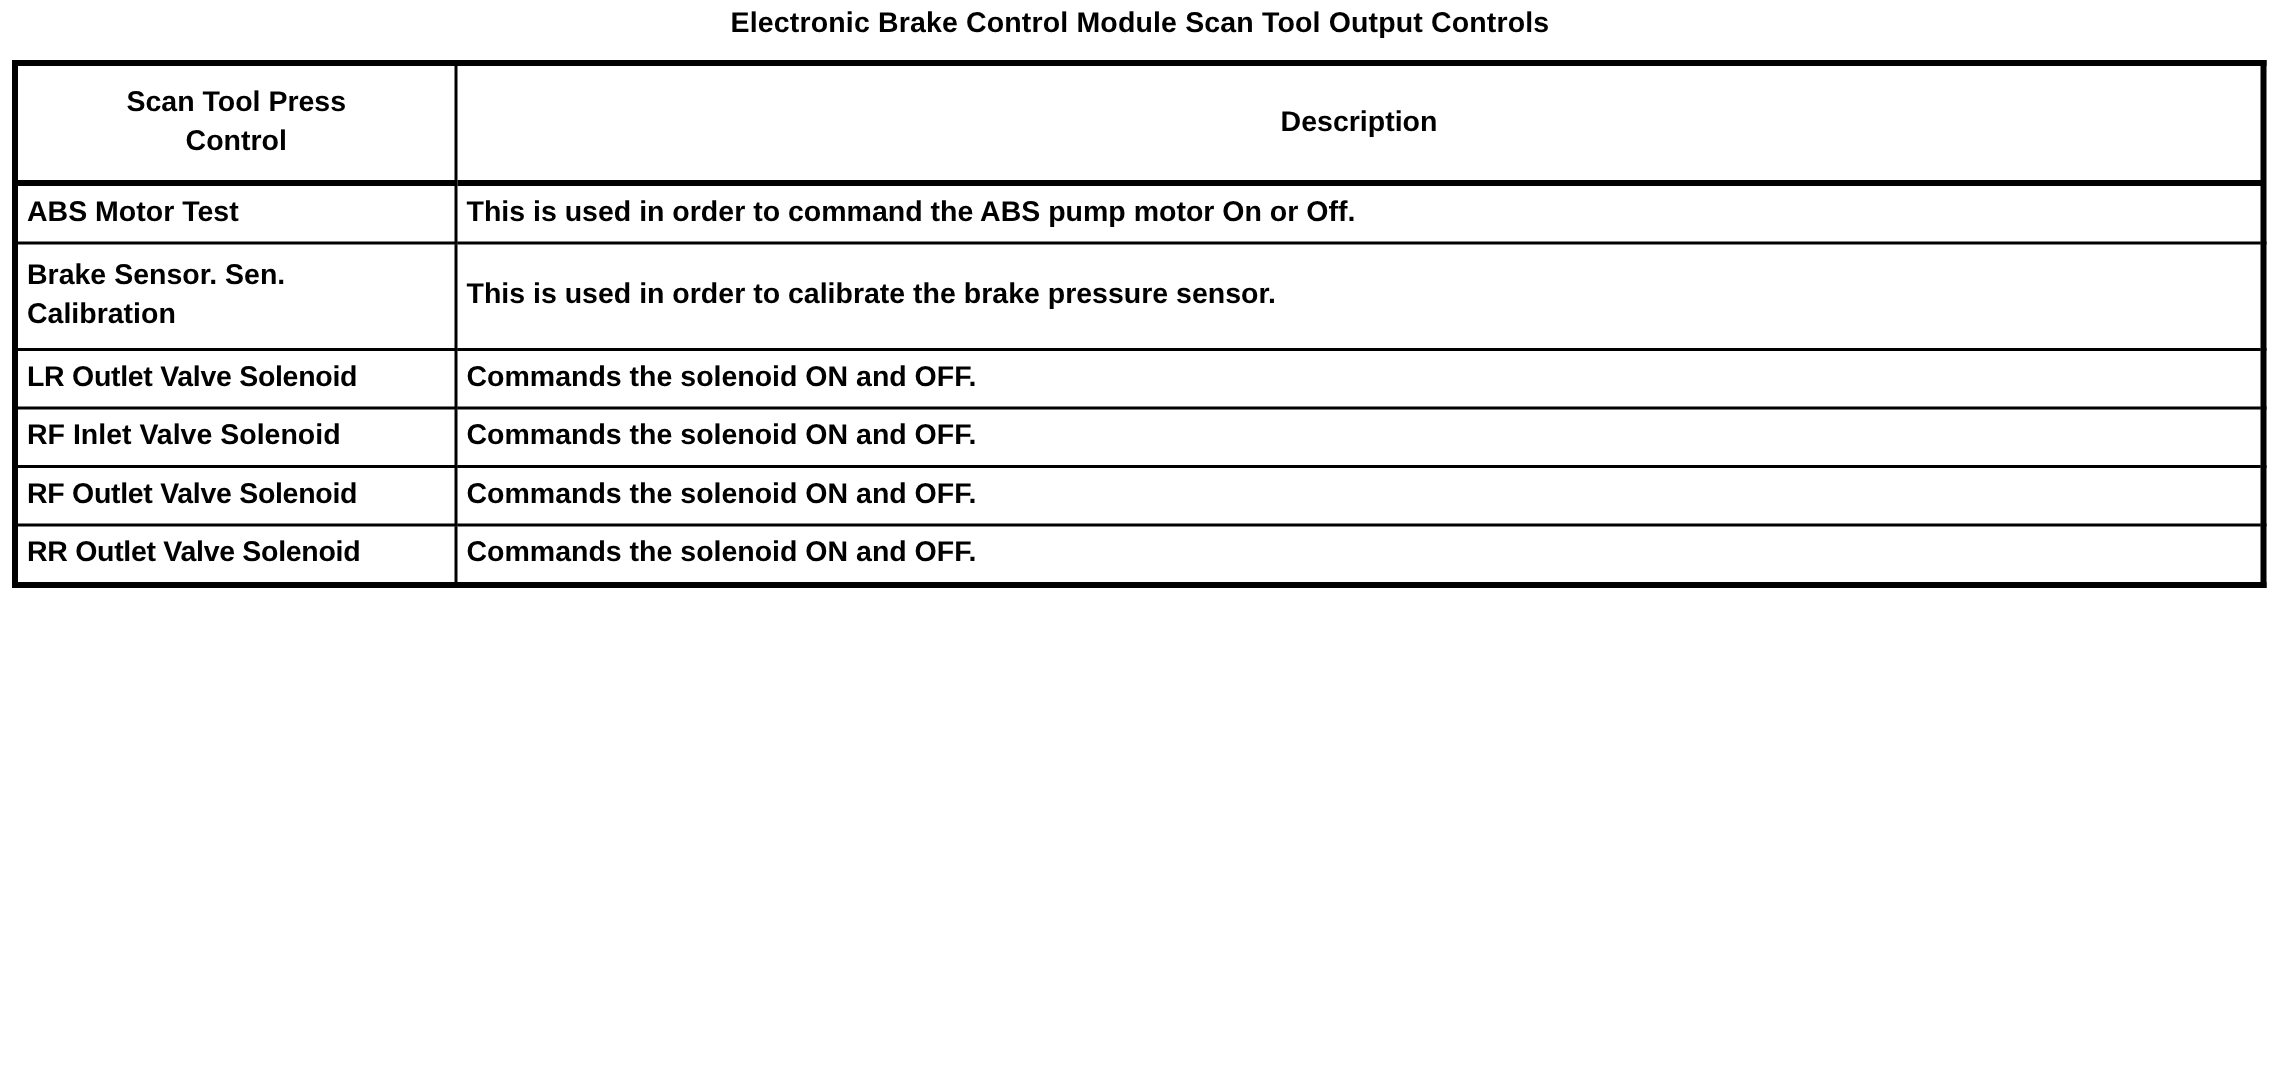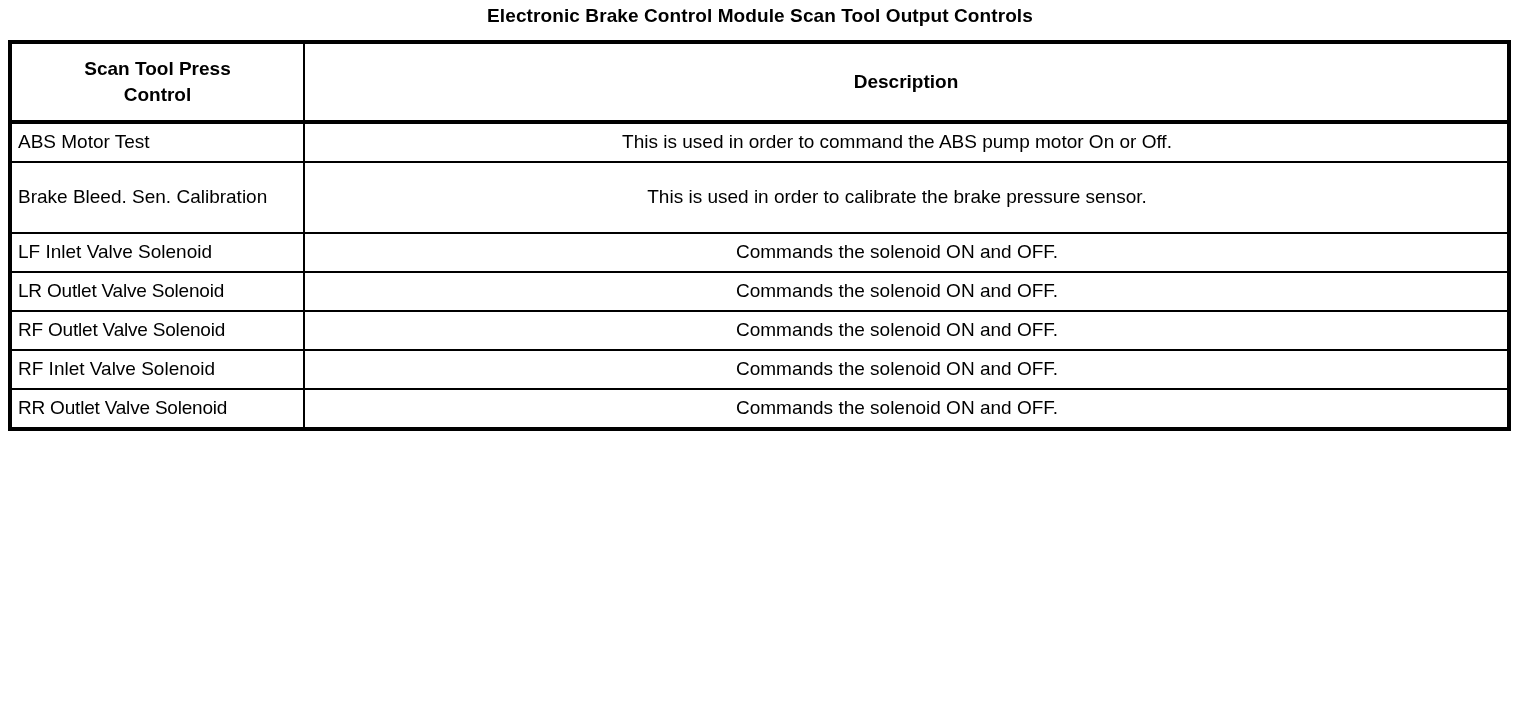--- a/index.html
+++ b/index.html
@@ -73,27 +73,28 @@
     line-height: 25px;
   }
   th.h-desc {
     vertical-align: bottom;
     padding-bottom: 6px;
   }
 
   
   table.spec tbody td {
     padding: 3px 24px 4px 6px;
+    font-weight: bold;
   }
   td.cell-control {
     text-align: left;
     white-space: normal;
   }
   td.cell-desc {
-    text-align: center;
+    text-align: left;
   }
 
   
   tr.r-1line td { height: 30px; }
   tr.r-2line td { height: 62px; }
 
   .nowrap-tight {
     letter-spacing: -0.2px;
   }
 </style>
@@ -122,43 +123,39 @@
       <tbody>
 
         <tr class="r-1line">
           <td class="cell-control">ABS Motor Test</td>
           <td class="cell-desc">This is used in order to command the ABS pump motor On or Off.</td>
         </tr>
 
 
 
         <tr class="r-2line">
-          <td class="cell-control">Brake Bleed. Sen. Calibration</td>
+          <td class="cell-control">Brake Sensor. Sen. Calibration</td>
           <td class="cell-desc">This is used in order to calibrate the brake pressure sensor.</td>
         </tr>
 
-        <tr class="r-1line">
-          <td class="cell-control">LF Inlet Valve Solenoid</td>
-          <td class="cell-desc">Commands the solenoid ON and OFF.</td>
-        </tr>
 
 
 
         <tr class="r-1line">
           <td class="cell-control nowrap-tight">LR Outlet Valve Solenoid</td>
           <td class="cell-desc">Commands the solenoid ON and OFF.</td>
         </tr>
 
         <tr class="r-1line">
-          <td class="cell-control nowrap-tight">RF Outlet Valve Solenoid</td>
+          <td class="cell-control">RF Inlet Valve Solenoid</td>
           <td class="cell-desc">Commands the solenoid ON and OFF.</td>
         </tr>
 
         <tr class="r-1line">
-          <td class="cell-control">RF Inlet Valve Solenoid</td>
+          <td class="cell-control nowrap-tight">RF Outlet Valve Solenoid</td>
           <td class="cell-desc">Commands the solenoid ON and OFF.</td>
         </tr>
 
 
         <tr class="r-1line">
           <td class="cell-control nowrap-tight">RR Outlet Valve Solenoid</td>
           <td class="cell-desc">Commands the solenoid ON and OFF.</td>
         </tr>
 
       </tbody>

